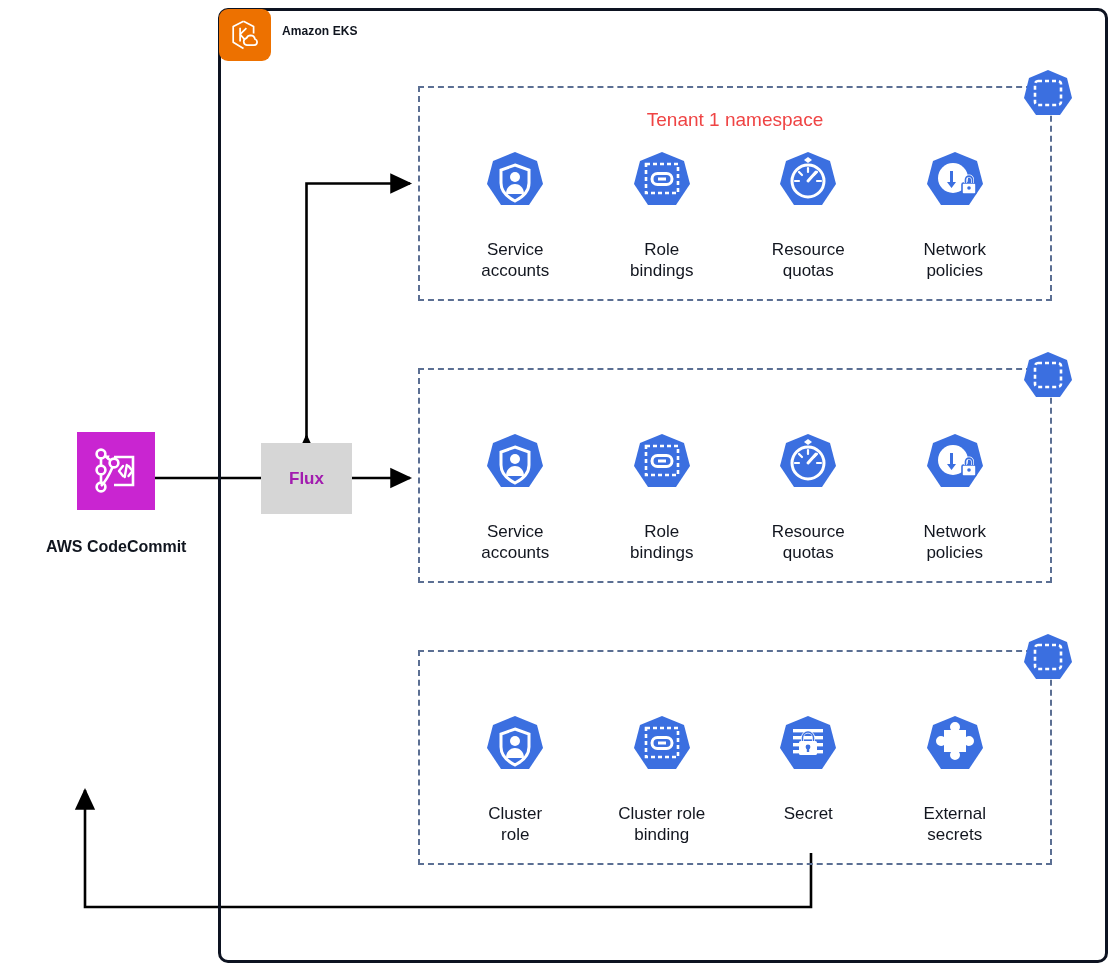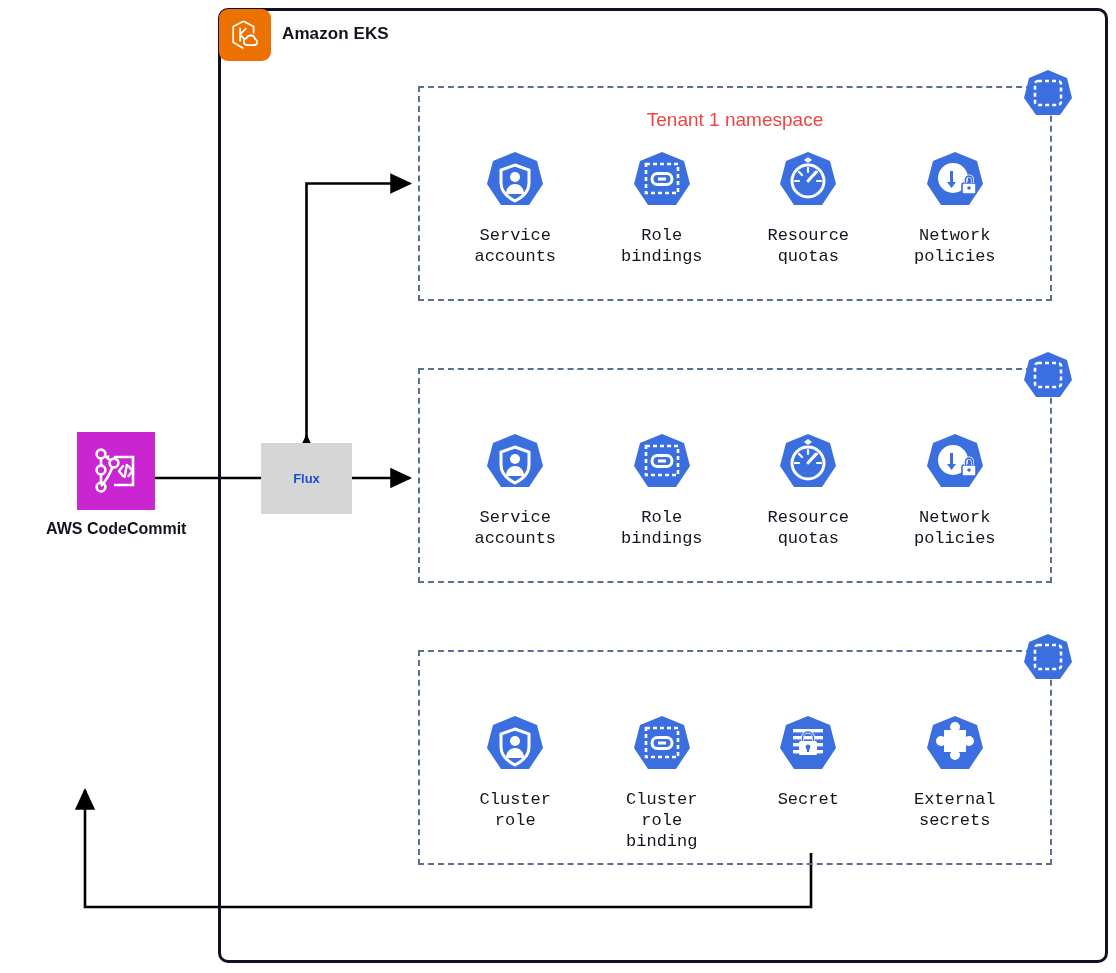--- a/index.html
+++ b/index.html
@@ -41,21 +41,21 @@
     border-radius: 9px;
     background: #ED7100;
     display: flex;
     align-items: center;
     justify-content: center;
   }
   .eks-title {
     position: absolute;
     left: 282px;
     top: 24px;
-    font-size: 17px;
+    font-size: 12px;
     font-weight: bold;
     color: #10151f;
     letter-spacing: .1px;
     white-space: nowrap;
   }
   
   .ns {
     position: absolute;
     left: 418px;
     width: 634px;
@@ -104,51 +104,51 @@
     display: flex;
     flex-direction: column;
     align-items: center;
   }
   .ns-item .glyph {
     width: 70px;
     height: 68px;
     display: block;
   }
   .ns-item .lbl {
-    margin-top: 7px;
+    margin-top: 21px;
     font-size: 17px;
     line-height: 21px;
     color: #12161f;
     text-align: center;
     white-space: pre-line;
-    font-family: Liberation Mono, monospace;
   }
   
   .flux-box {
     position: absolute;
     left: 261px;
     top: 443px;
     width: 91px;
     height: 71px;
     background: #d6d6d6;
     display: flex;
     align-items: center;
     justify-content: center;
   }
   .flux-label {
-    font-size: 13px;
+    font-size: 17px;
     font-weight: bold;
-    color: #1d4ed8;
+    color: #a21caf;
   }
   
   .svc {
     position: absolute;
     display: flex;
     flex-direction: column;
     align-items: center;
+    gap: 18px;
   }
   .svc .tile {
     width: 78px;
     height: 78px;
     display: flex;
     align-items: center;
     justify-content: center;
   }
   .svc .name {
     margin-top: 8px;

